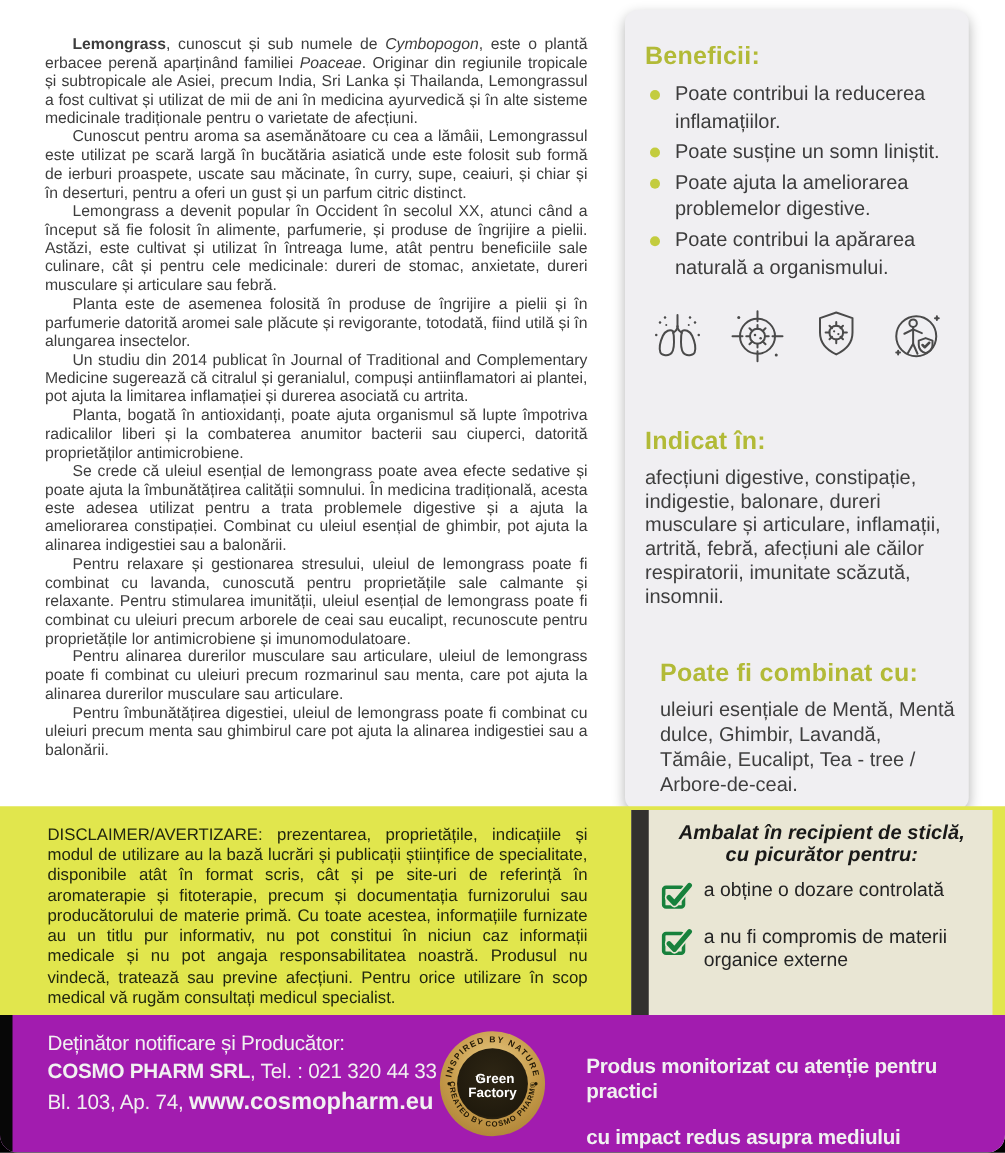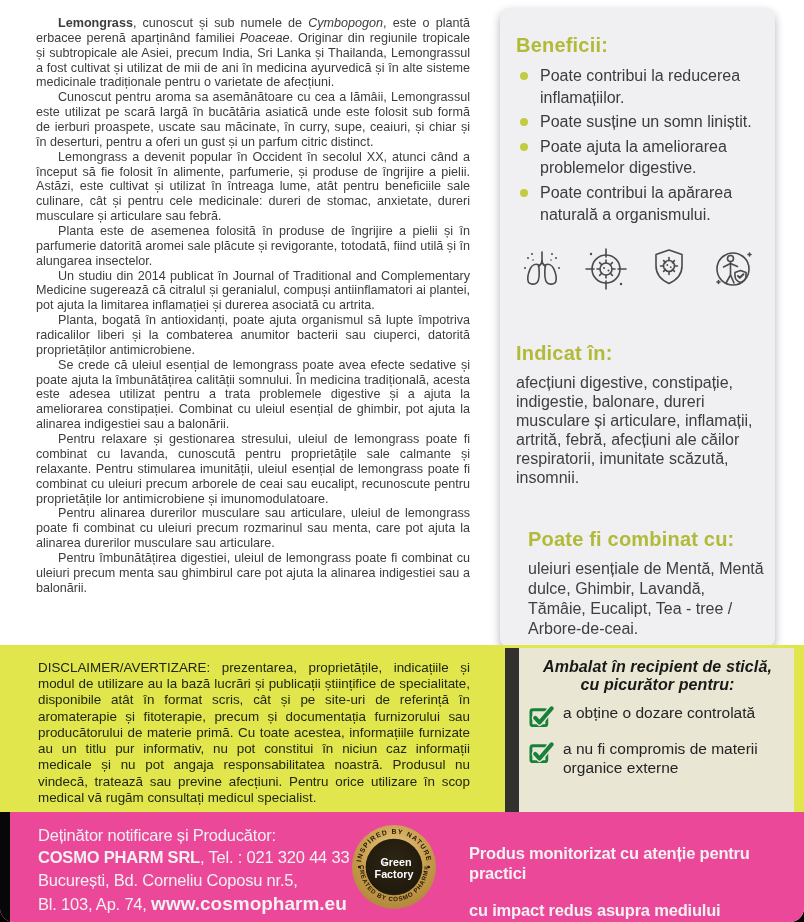--- a/index.html
+++ b/index.html
@@ -1,20 +1,20 @@
 <!DOCTYPE html>
 <html lang="ro"><head>
 <meta charset="utf-8">
 <style>
   html,body{margin:0;padding:0;background:#000;}
   body{font-family:"Liberation Sans", sans-serif; -webkit-font-smoothing:antialiased;}
   .label{position:relative;width:804px;height:922px;background:#ffffff;overflow:hidden;border-radius:0 0 14px 14px;}
 
   
-  .article{position:absolute;left:36px;top:16px;width:434px;color:#3d3d3d;
+  .article{position:absolute;left:36px;top:28px;width:434px;color:#3d3d3d;
            font-size:12.6px;line-height:1.18;text-align:justify;}
   .article p{margin:0;text-indent:22px;}
   .article .b{font-weight:bold}
   .article .i{font-style:italic}
 
   
   .info-card{position:absolute;left:500px;top:8px;width:275px;height:640px;
              background:#f0eff2;border-radius:10px;box-shadow:0 4px 10px rgba(0,0,0,.30);
              box-sizing:border-box;}
   .green-h{color:#b2ba37;font-size:20px;font-weight:bold;margin:0 0 8px 0;letter-spacing:.2px;}
@@ -38,21 +38,21 @@
   
   .packaging{position:absolute;left:505px;top:648px;width:289px;height:164px;background:#e9e6d4;
              border-left:14px solid #32312e;box-sizing:border-box;padding:8px 8px 0 10px;}
   .packaging h3{margin:2px 0 9px 0;font-size:16px;font-weight:bold;font-style:italic;
                 color:#191918;text-align:center;line-height:1.15;letter-spacing:.1px;}
   .check-item{display:flex;align-items:flex-start;gap:9px;font-size:15.5px;line-height:1.22;
               color:#242424;margin:0 0 6px 0;}
   .check-item svg{flex:0 0 auto;margin-top:0px;}
 
   
-  .footer{position:absolute;left:0;top:812px;width:804px;height:110px;background:#ec4899;
+  .footer{position:absolute;left:0;top:812px;width:804px;height:110px;background:#a21caf;
           color:#f1f1f1;border-radius:0 0 12px 12px;}
   .footer::before{content:"";position:absolute;left:0;top:0;width:10px;height:100%;
                   background:#070707;border-radius:0 0 0 12px;}
   .footer-left{position:absolute;left:38px;top:12px;font-size:16.5px;line-height:1.36;letter-spacing:-.2px;}
   .footer-left .b{font-weight:bold}
   .footer-left .web{font-weight:bold;font-size:19px;letter-spacing:0;}
   .badge{position:absolute;left:350px;top:11px;}
   .footer-right{position:absolute;left:452px;top:14px;width:345px;}
   .fr-line{font-weight:bold;font-size:16.5px;line-height:1.22;letter-spacing:-.2px;margin:17px;}
   .iso{font-size:21px;font-weight:bold;margin-top:5px;letter-spacing:.3px;}
@@ -192,21 +192,20 @@
         </svg>
       </span>
       <span>a nu fi compromis de materii organice externe</span>
     </div>
   </div>
 
   <footer class="footer">
     <div class="footer-left">
       <div>Deținător notificare și Producător:</div>
       <div><span class="b">COSMO PHARM SRL</span><span>, Tel. : 021 320 44 33</span></div>
-      <div>București, Bd. Corneliu Coposu nr.5,</div>
       <div><span>Bl. 103, Ap. 74, </span><span class="web">www.cosmopharm.eu</span></div>
     </div>
 
     <div class="badge">
       <svg width="88" height="88" viewBox="0 0 90 90">
         <defs>
           <radialGradient id="gold" cx="50%" cy="35%" r="75%">
             <stop offset="0%" stop-color="#ecd08a"></stop>
             <stop offset="55%" stop-color="#c79b4b"></stop>
             <stop offset="100%" stop-color="#a87f33"></stop>

